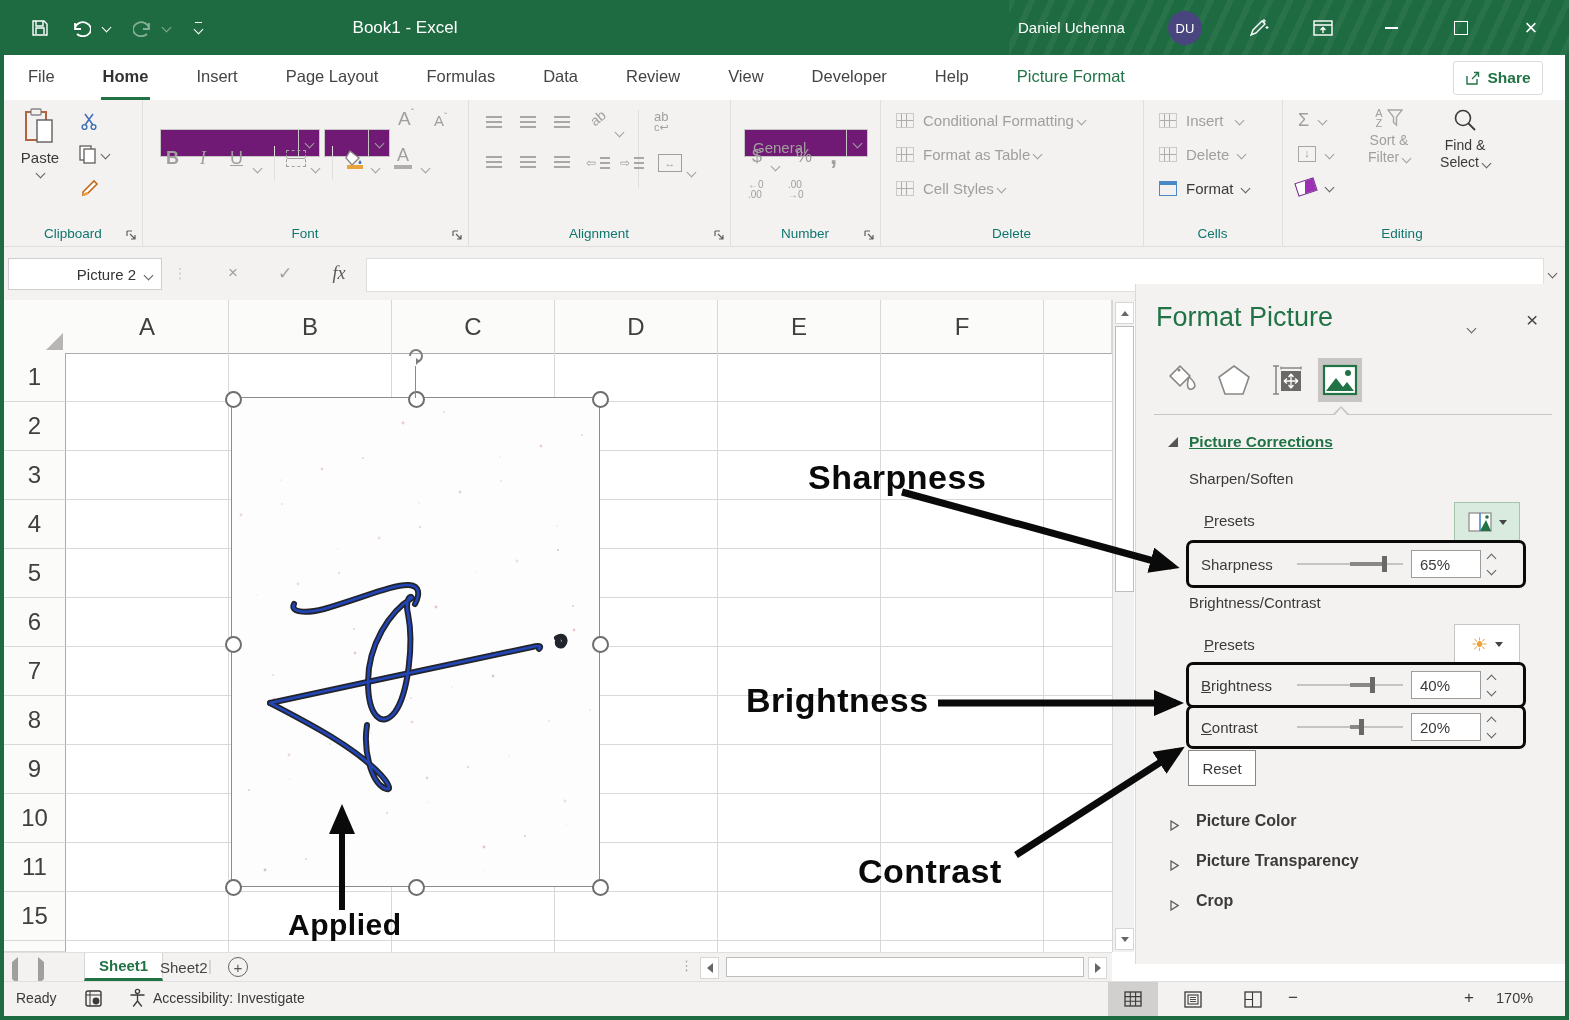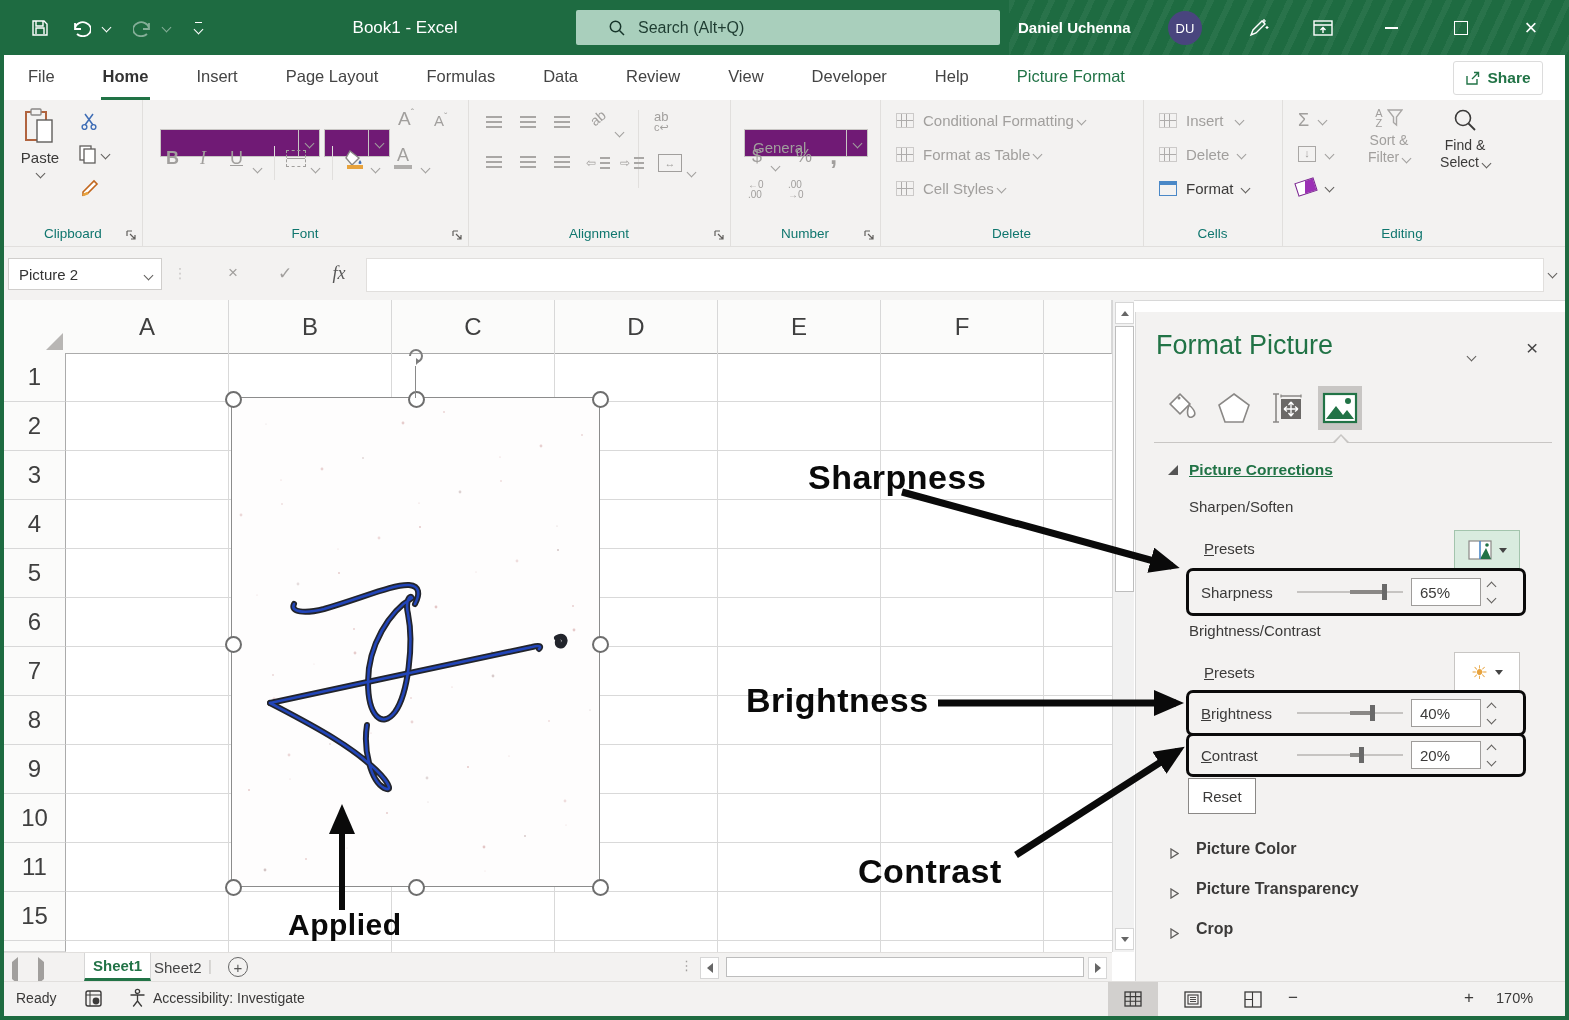--- a/index.html
+++ b/index.html
@@ -7,21 +7,21 @@
   .abs{position:absolute;}
   
   #titlebar{position:absolute;left:0;top:0;width:1569px;height:55px;background:#1E6B41;color:#fff;}
   #titlebar:after{content:"";position:absolute;right:0;top:0;width:560px;height:55px;
      background:repeating-linear-gradient(115deg,rgba(255,255,255,.05) 0 6px,rgba(255,255,255,0) 6px 18px);}
   .tbtn{position:absolute;top:0;height:55px;display:flex;align-items:center;justify-content:center;color:#fff;}
   #doc-title{position:absolute;left:290px;top:0;width:230px;height:55px;line-height:55px;text-align:center;font-size:17px;color:#fff;z-index:2;}
   #searchbox{position:absolute;left:576px;top:10px;width:424px;height:35px;background:#A9CFBC;border-radius:2px;display:flex;align-items:center;z-index:2;}
   #searchbox input{border:none;background:transparent;outline:none;font-size:16px;color:#17352a;font-family:"Liberation Sans",sans-serif;width:320px;}
   #searchbox input::placeholder{color:#17352a;opacity:.95;}
-  #user-name{position:absolute;left:1018px;top:0;height:41px;line-height:55px;font-size:15px;color:#fff;z-index:2;font-weight:bold;}
+  #user-name{position:absolute;left:1018px;top:0;height:41px;line-height:55px;font-size:15px;color:#fff;z-index:2;}
   #avatar{position:absolute;left:1168px;top:11px;width:34px;height:34px;border-radius:50%;background:#49457E;color:#fff;font-size:13px;display:flex;align-items:center;justify-content:center;z-index:2;}
   .winbtn{width:46px;z-index:3;font-size:18px;cursor:default;}
   .chv{display:inline-block;width:6px;height:6px;border-right:1.6px solid #605E5C;border-bottom:1.6px solid #605E5C;transform:rotate(45deg);}
   .chv.w{border-color:#fff;}
   .chv.dim{border-color:#A19F9D;}
   .tri-d{width:0;height:0;border-left:4px solid transparent;border-right:4px solid transparent;border-top:5px solid #444;}
   .tri-u{width:0;height:0;border-left:4px solid transparent;border-right:4px solid transparent;border-bottom:5px solid #666;}
   .tri-l{width:0;height:0;border-top:5px solid transparent;border-bottom:5px solid transparent;border-right:6px solid #666;}
   .tri-r{width:0;height:0;border-top:5px solid transparent;border-bottom:5px solid transparent;border-left:6px solid #666;}
   
@@ -44,21 +44,21 @@
   .bar3.dim{background:repeating-linear-gradient(to bottom,#A9A7A5 0 2px,transparent 2px 5px);}
   .minigrid{width:16px;height:13px;border:1px solid #8A8886;background:
      linear-gradient(#8A8886 1px,transparent 1px) 0 6px/100% 100% no-repeat,
      linear-gradient(90deg,transparent 4px,#8A8886 4px,#8A8886 5px,transparent 5px,transparent 9px,#8A8886 9px,#8A8886 10px,transparent 10px);}
   .minigrid.dim{border-color:#B8B6B4;opacity:.65;}
   .icrow{position:absolute;display:flex;align-items:center;gap:4px;}
   .seplineV{position:absolute;width:1px;background:#E1DFDD;}
   
   #fbar{position:absolute;left:0;top:247px;width:1569px;height:53px;background:#F3F2F1;border-bottom:1px solid #D8D8D8;}
   #namebox{position:absolute;left:8px;top:11px;width:152px;height:30px;background:#fff;border:1px solid #D0CECC;display:flex;align-items:center;}
-  #namebox .nb-text{flex:1;padding-left:10px;font-size:15px;color:#333;}
+  #namebox .nb-text{flex:1;padding-left:10px;font-size:15px;color:#333;text-align:right;}
   #fx-input{position:absolute;left:366px;top:11px;width:1172px;height:30px;background:#fff;border:1px solid #E1DFDD;font-size:15px;font-family:"Liberation Sans",sans-serif;outline:none;}
   .fbtn{position:absolute;top:11px;height:30px;display:flex;align-items:center;justify-content:center;color:#A19F9D;font-size:17px;}
   
   #sheet{position:absolute;left:4px;top:300px;width:1108px;height:652px;background:#fff;}
   #corner{position:absolute;left:0;top:0;width:62px;height:53px;background:#FBFBFA;border-right:1px solid #ABABAB;border-bottom:1px solid #ABABAB;}
   #corner .ctri{position:absolute;right:3px;bottom:3px;width:0;height:0;border-left:17px solid transparent;border-bottom:17px solid #B8B6B4;}
   #colheads{position:absolute;left:62px;top:0;height:53px;display:flex;}
   .chead{height:53px;border-right:1px solid #D8D8D8;border-bottom:1px solid #ABABAB;background:#FBFBFA;
      font-size:24px;color:#3F3F3F;display:flex;align-items:center;justify-content:center;}
   #rowheads{position:absolute;left:0;top:53px;width:62px;}
@@ -70,21 +70,21 @@
   
   #picture{position:absolute;left:232px;top:398px;width:367px;height:488px;background:#FEFDFD;outline:1px solid #8C8C8C;z-index:5;}
   .handle{position:absolute;width:13px;height:13px;border:2px solid #6e6e6e;border-radius:50%;background:#fff;z-index:6;}
   #rot-stem{position:absolute;left:415px;top:366px;width:1px;height:32px;background:#8a8a8a;z-index:6;}
   #rot-handle{position:absolute;left:405px;top:344px;width:21px;height:21px;z-index:6;}
   
   #vscroll{position:absolute;left:1112px;top:300px;width:22px;height:652px;background:#F1F1F1;border-left:1px solid #D6D6D6;box-sizing:border-box;}
   .scrbtn{position:absolute;left:2px;width:17px;height:20px;background:#fff;border:1px solid #D6D6D6;display:flex;align-items:center;justify-content:center;}
   #vthumb{position:absolute;left:2px;top:26px;width:17px;height:264px;background:#fff;border:1px solid #BDBDBD;}
   
-  #panel{position:absolute;left:1135px;top:312px;width:434px;height:680px;background:#F3F2F1;border-left:1px solid #D8D8D8;box-sizing:border-box;}
+  #panel{position:absolute;left:1135px;top:284px;width:434px;height:680px;background:#F3F2F1;border-left:1px solid #D8D8D8;box-sizing:border-box;}
   #panel-title{position:absolute;left:20px;top:18px;font-size:27px;color:#217346;}
   #panel-close{position:absolute;left:390px;top:24px;font-size:21px;color:#444;}
   #panel-chv{position:absolute;left:332px;top:34px;}
   .pico{position:absolute;top:74px;width:44px;height:44px;display:flex;align-items:center;justify-content:center;}
   .pico.sel{background:#C8C6C4;}
   #pdivider{position:absolute;left:18px;top:130px;width:398px;height:1px;background:#C8C6C4;}
   .notch-o{position:absolute;left:196px;top:122px;width:0;height:0;border-left:9px solid transparent;border-right:9px solid transparent;border-bottom:9px solid #C8C6C4;}
   .notch-i{position:absolute;left:198px;top:124px;width:0;height:0;border-left:7px solid transparent;border-right:7px solid transparent;border-bottom:8px solid #F3F2F1;}
   .exp-tri{position:absolute;width:0;height:0;border-bottom:10px solid #555;border-left:10px solid transparent;}
   .sec-h{position:absolute;font-size:15.5px;font-weight:700;color:#217346;text-decoration:underline;}
@@ -100,21 +100,21 @@
   .sfill{position:absolute;top:6px;height:4px;background:#8A8886;}
   .sthumb{position:absolute;top:0;width:5px;height:16px;background:#696969;}
   .sval{width:70px;height:28px;background:#fff;border:1px solid #9E9C9A;margin-left:8px;font-size:15px;color:#3B3A39;display:flex;align-items:center;padding-left:8px;box-sizing:border-box;}
   .spin{display:flex;flex-direction:column;gap:5px;margin-left:7px;align-items:center;}
   #reset-btn{position:absolute;left:52px;top:466px;width:66px;height:34px;background:#fff;border:1px solid #8A8886;font-size:15px;color:#3B3A39;display:flex;align-items:center;justify-content:center;}
   .coll-row{position:absolute;left:34px;display:flex;align-items:center;gap:17px;}
   .coll-tri{width:9px;height:9px;}
   .coll-lbl{font-size:16px;font-weight:700;color:#3B3A39;}
   
   #sheetbar{position:absolute;left:0;top:952px;width:1112px;height:29px;background:#F3F2F1;border-top:1px solid #E1DFDD;box-sizing:border-box;}
-  .stab{position:absolute;top:0;height:28px;display:flex;align-items:center;justify-content:center;font-size:15px;color:#444;padding:0 8px;}
+  .stab{position:absolute;top:0;height:28px;display:flex;align-items:center;justify-content:center;font-size:15px;color:#444;padding:0 14px;}
   .stab.active{background:#fff;color:#217346;font-weight:700;border-left:1px solid #D6D6D6;border-right:1px solid #D6D6D6;border-bottom:3px solid #217346;box-sizing:border-box;}
   #newsheet{position:absolute;left:228px;top:4px;width:20px;height:20px;border:1.4px solid #666;border-radius:50%;color:#555;font-size:15px;display:flex;align-items:center;justify-content:center;box-sizing:border-box;}
   #hthumb{position:absolute;left:726px;top:4px;width:358px;height:20px;background:#fff;border:1px solid #BDBDBD;box-sizing:border-box;}
   
   #statusbar{position:absolute;left:0;top:981px;width:1569px;height:51px;background:#F3F2F1;border-top:1px solid #E1DFDD;box-sizing:border-box;font-size:14px;color:#3B3A39;}
   .viewbtn{position:absolute;top:0;width:50px;height:34px;display:flex;align-items:center;justify-content:center;}
   .viewbtn.active{background:#D2D0CE;}
   
   #overlay{position:absolute;left:0;top:0;width:1569px;height:1020px;z-index:40;pointer-events:none;}
   .ann-label{position:absolute;font-weight:800;color:#0A0A0A;letter-spacing:.5px;}
@@ -145,27 +145,20 @@
           <path d="M16 4 v6 h-6 M16 9 a8 7 0 1 0 -2 6" fill="none" stroke="#fff" stroke-width="1.8"></path>
         </svg>
     </div>
     <div class="tbtn" style="left:158px;width:16px;opacity:.45;">
         <span class="chv w"></span>
       </div>
     <div class="tbtn" style="left:186px;width:24px;">
       <span style="border-top:1.6px solid #fff;padding-top:3px;line-height:4px;"><span class="chv w"></span></span>
     </div>
     <div id="doc-title">Book1  -  Excel</div>
-    <div id="searchbox">
-      <svg width="18" height="18" viewBox="0 0 18 18" style="margin:0 10px 0 32px;">
-          <circle cx="7.5" cy="7.5" r="5.2" fill="none" stroke="#17352a" stroke-width="1.5"></circle>
-          <path d="M11.5 11.5 L16 16" stroke="#17352a" stroke-width="1.5"></path>
-        </svg>
-      <input type="text" placeholder="Search (Alt+Q)" style="">
-    </div>
     <div id="user-name">Daniel Uchenna</div>
     <div id="avatar">DU</div>
     <div class="tbtn" style="left:1238px;width:40px;">
       <svg width="22" height="22" viewBox="0 0 22 22">
           <path d="M4 18 L6 13 L15 4 L18 7 L9 16 Z" fill="none" stroke="#fff" stroke-width="1.4"></path>
           <path d="M17 2 v4 M15 4 h4 M20 9 v3 M18.5 10.5 h3" stroke="#fff" stroke-width="1.2"></path>
         </svg>
     </div>
     <div class="tbtn" style="left:1302px;width:42px;">
       <svg width="22" height="20" viewBox="0 0 22 20">

